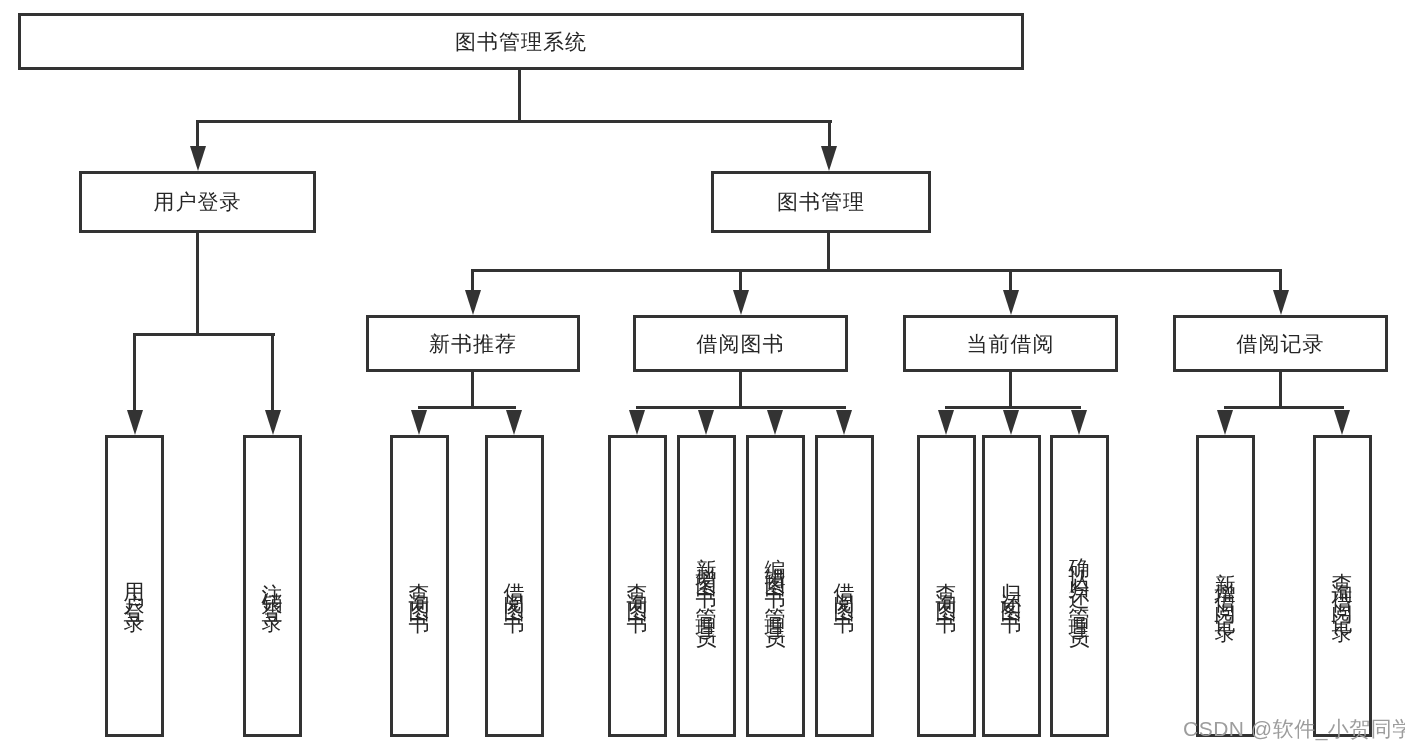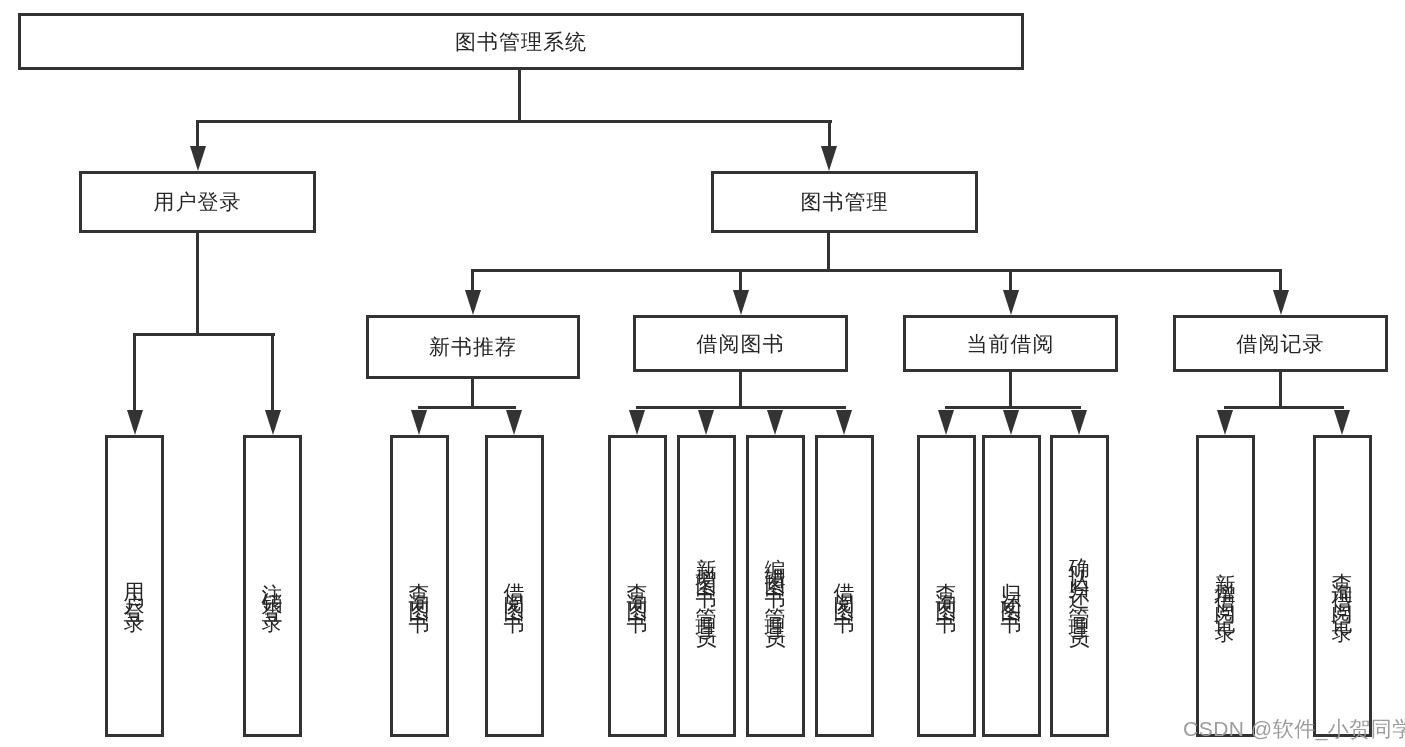--- a/index.html
+++ b/index.html
@@ -64,21 +64,21 @@
   <div class="vl" style="left:518px;top:70px;height:53px"></div>
   <div class="hl" style="left:196px;top:120px;width:636px"></div>
   <div class="vl" style="left:196px;top:123px;height:25px"></div>
   <div class="arr" style="left:190px;top:146px"></div>
   <div class="vl" style="left:828px;top:123px;height:25px"></div>
   <div class="arr" style="left:821px;top:146px"></div>
 
   <div class="box hlabel" style="left:79px;top:171px;width:237px;height:62px">
     <span>用户登录</span>
   </div>
-  <div class="box hlabel" style="left:711px;top:171px;width:267px;height:62px">
+  <div class="box hlabel" style="left:711px;top:171px;width:220px;height:62px">
     <span>图书管理</span>
   </div>
 
   <div class="vl" style="left:196px;top:233px;height:103px"></div>
   <div class="hl" style="left:133px;top:333px;width:142px"></div>
   <div class="vl" style="left:133px;top:336px;height:75px"></div>
   <div class="arr" style="left:127px;top:410px"></div>
   <div class="vl" style="left:271px;top:336px;height:75px"></div>
   <div class="arr" style="left:265px;top:410px"></div>
 
@@ -86,21 +86,21 @@
   <div class="hl" style="left:471px;top:269px;width:811px"></div>
   <div class="vl" style="left:471px;top:272px;height:19px"></div>
   <div class="arr" style="left:465px;top:290px"></div>
   <div class="vl" style="left:739px;top:272px;height:19px"></div>
   <div class="arr" style="left:733px;top:290px"></div>
   <div class="vl" style="left:1009px;top:272px;height:19px"></div>
   <div class="arr" style="left:1003px;top:290px"></div>
   <div class="vl" style="left:1279px;top:272px;height:19px"></div>
   <div class="arr" style="left:1273px;top:290px"></div>
 
-  <div class="box hlabel" style="left:366px;top:315px;width:214px;height:64px">
+  <div class="box hlabel" style="left:366px;top:315px;width:214px;height:57px">
     <span>新书推荐</span>
   </div>
   <div class="box hlabel" style="left:633px;top:315px;width:215px;height:57px">
     <span>借阅图书</span>
   </div>
   <div class="box hlabel" style="left:1173px;top:315px;width:215px;height:57px">
     <span>借阅记录</span>
   </div>
   <div class="box hlabel" style="left:903px;top:315px;width:215px;height:57px">
     <span>当前借阅</span>

